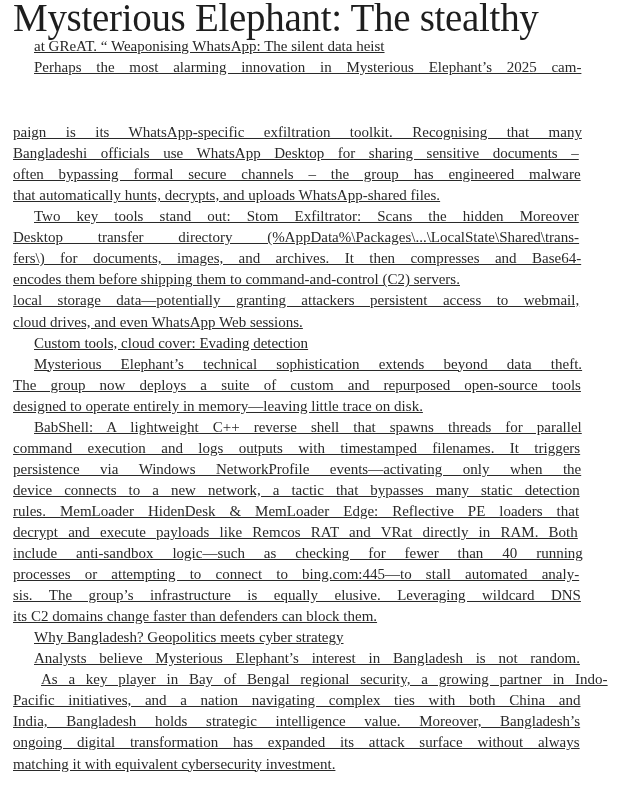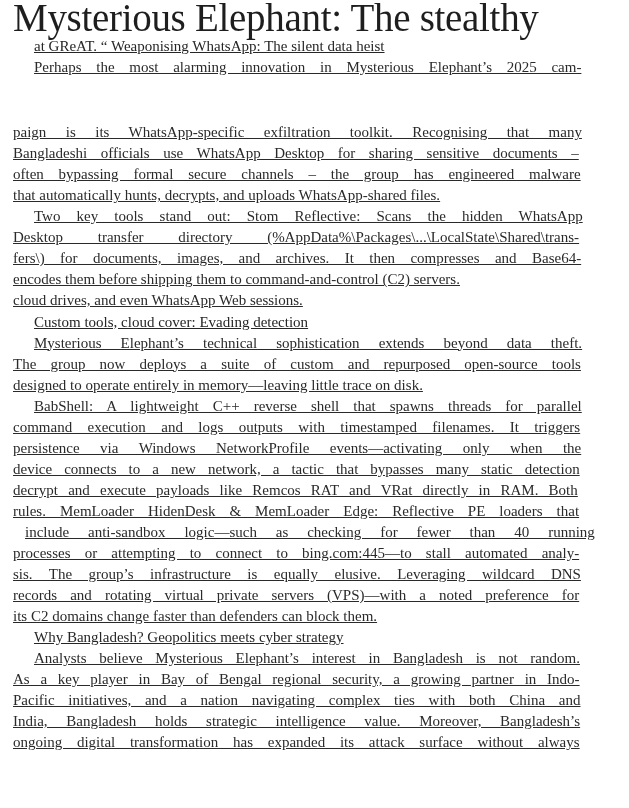--- a/index.html
+++ b/index.html
@@ -62,39 +62,40 @@
 
 <h1 class="headline">Mysterious Elephant: The stealthy</h1>
 
 <div class="article" id="article-body">
     <span class="line indent last subhead">at GReAT. “ Weaponising WhatsApp: The silent data heist</span>
     <span class="line indent" style="word-spacing: 10.97px; text-align-last: left;">Perhaps the most alarming innovation in Mysterious Elephant’s 2025 cam-</span>
     <span class="line cont" style="word-spacing: 15.69px; text-align-last: left; margin-top: 44px;">paign is its WhatsApp-specific exfiltration toolkit. Recognising that many</span>
     <span class="line cont" style="word-spacing: 9.83px; text-align-last: left;">Bangladeshi officials use WhatsApp Desktop for sharing sensitive documents –</span>
     <span class="line cont" style="word-spacing: 11.03px; text-align-last: left;">often bypassing formal secure channels – the group has engineered malware</span>
     <span class="line cont last">that automatically hunts, decrypts, and uploads WhatsApp-shared files.</span>
-    <span class="line indent" style="word-spacing: 12.34px; text-align-last: left;">Two key tools stand out: Stom Reflective: Scans the hidden WhatsApp</span>
+    <span class="line indent" style="word-spacing: 12.34px; text-align-last: left;">Two key tools stand out: Stom Exfiltrator: Scans the hidden Moreover</span>
     <span class="line cont" style="word-spacing: 30.98px; text-align-last: left;">Desktop transfer directory (%AppData%\Packages\...\LocalState\Shared\trans-</span>
     <span class="line cont" style="word-spacing: 11.62px; text-align-last: left;">fers\) for documents, images, and archives. It then compresses and Base64-</span>
     <span class="line cont last">encodes them before shipping them to command-and-control (C2) servers.</span>
+    <span class="line cont" style="word-spacing: 11.68px; text-align-last: left;">local storage data—potentially granting attackers persistent access to webmail,</span>
     <span class="line cont last">cloud drives, and even WhatsApp Web sessions.</span>
     <span class="line indent last subhead">Custom tools, cloud cover: Evading detection</span>
     <span class="line indent" style="word-spacing: 15.34px; text-align-last: left;">Mysterious Elephant’s technical sophistication extends beyond data theft.</span>
     <span class="line cont" style="word-spacing: 10.39px; text-align-last: left;">The group now deploys a suite of custom and repurposed open-source tools</span>
     <span class="line cont last">designed to operate entirely in memory—leaving little trace on disk.</span>
     <span class="line indent" style="word-spacing: 10.26px; text-align-last: left;">BabShell: A lightweight C++ reverse shell that spawns threads for parallel</span>
     <span class="line cont" style="word-spacing: 11.64px; text-align-last: left;">command execution and logs outputs with timestamped filenames. It triggers</span>
     <span class="line cont" style="word-spacing: 16.73px; text-align-last: left;">persistence via Windows NetworkProfile events—activating only when the</span>
     <span class="line cont" style="word-spacing: 8.24px; text-align-last: left;">device connects to a new network, a tactic that bypasses many static detection</span>
+    <span class="line cont" style="word-spacing: 10.23px; text-align-last: left;">rules. MemLoader HidenDesk &amp; MemLoader Edge: Reflective PE loaders that</span>
     <span class="line cont" style="word-spacing: 6.46px; text-align-last: left;">decrypt and execute payloads like Remcos RAT and VRat directly in RAM. Both</span>
-    <span class="line cont" style="word-spacing: 10.23px; text-align-last: left;">rules. MemLoader HidenDesk &amp; MemLoader Edge: Reflective PE loaders that</span>
-    <span class="line cont" style="word-spacing: 15.13px; text-align-last: left; margin-left: 12px;">include anti-sandbox logic—such as checking for fewer than 40 running</span>
+    <span class="line cont" style="word-spacing: 15.13px; text-align-last: left;">include anti-sandbox logic—such as checking for fewer than 40 running</span>
     <span class="line cont" style="word-spacing: 10.42px; text-align-last: left;">processes or attempting to connect to bing.com:445—to stall automated analy-</span>
     <span class="line cont" style="word-spacing: 12.73px; text-align-last: left;">sis. The group’s infrastructure is equally elusive. Leveraging wildcard DNS</span>
-    <span class="line cont" style="word-spacing: 9.3px; text-align-last: left;">records and rotating virtual private servers (VPS)—with a noted preference for</span>
     <span class="line cont last">its C2 domains change faster than defenders can block them.</span>
     <span class="line indent last subhead">Why Bangladesh? Geopolitics meets cyber strategy</span>
     <span class="line indent" style="word-spacing: 9px; text-align-last: left;">Analysts believe Mysterious Elephant’s interest in Bangladesh is not random.</span>
-    <span class="line cont" style="word-spacing: 7.01px; text-align-last: left;">As a key player in Bay of Bengal regional security, a growing partner in Indo-</span>
+    <span class="line cont" style="word-spacing: 7.01px; text-align-last: left; margin-left: 28px;">As a key player in Bay of Bengal regional security, a growing partner in Indo-</span>
     <span class="line cont" style="word-spacing: 9.93px; text-align-last: left;">Pacific initiatives, and a nation navigating complex ties with both China and</span>
     <span class="line cont" style="word-spacing: 14.93px; text-align-last: left;">India, Bangladesh holds strategic intelligence value. Moreover, Bangladesh’s</span>
     <span class="line cont" style="word-spacing: 10.98px; text-align-last: left;">ongoing digital transformation has expanded its attack surface without always</span>
+    <span class="line cont last">matching it with equivalent cybersecurity investment.</span>
   </div>
 
 </body></html>

